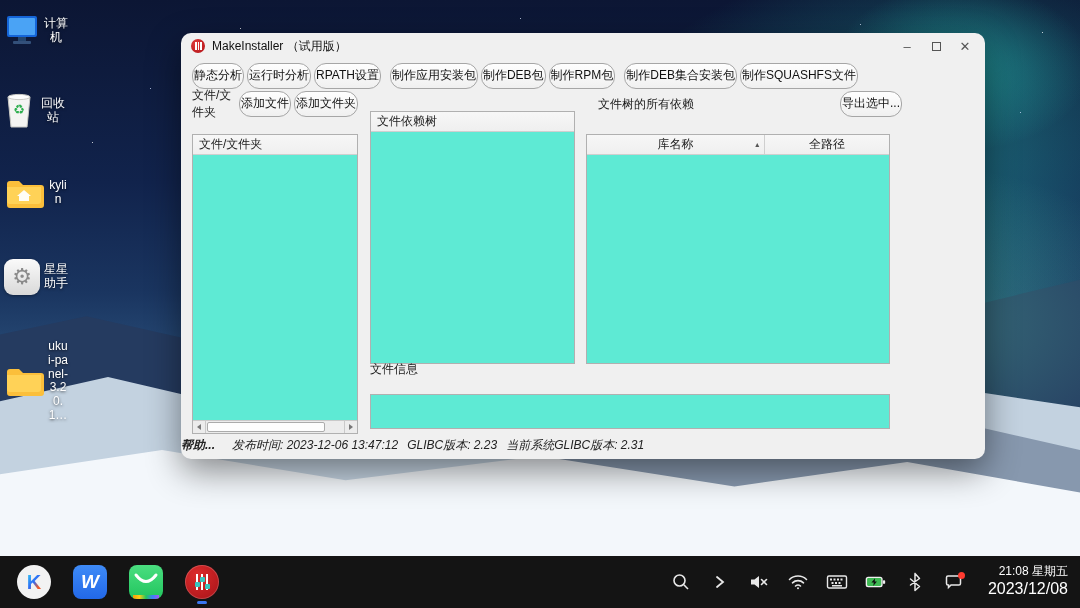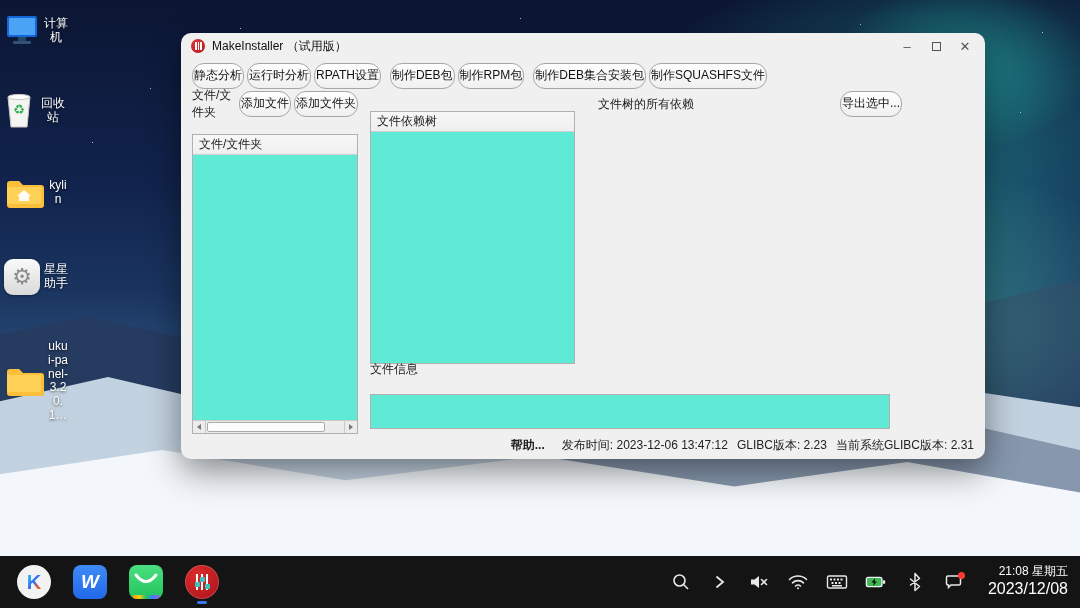--- a/index.html
+++ b/index.html
@@ -74,21 +74,21 @@
   .right-head .panel-label { flex:1; }
   .right-table { left:405px; top:85px; width:304px; height:230px; }
   .thead { display:flex; height:20px; background:linear-gradient(180deg,#f7f7f7,#efefef); border-bottom:1px solid #cfcfcf; }
   .th { font-size:12px; line-height:19px; text-align:center; color:#222; position:relative; }
   .th-lib { width:59%; border-right:1px solid #cfcfcf; }
   .th-path { flex:1; }
   .sort-ind { position:absolute; right:5px; top:0; font-size:8px; color:#555; line-height:20px; }
 
   .fileinfo-label { position:absolute; left:189px; top:328px; font-size:12px; }
   .fileinfo-box { left:189px; top:345px; width:520px; height:35px; }
-  .statusbar { position:absolute; left:0; right:11px; top:402px; height:20px; display:flex; align-items:center; justify-content:flex-end; gap:9px; font-size:12px; color:#222; }
+  .statusbar { position:absolute; left:0; right:11px; top:402px; height:20px; display:flex; align-items:center; justify-content:flex-start; gap:9px; font-size:12px; color:#222;font-style:italic; }
   .help-link { font-weight:bold; margin-right:8px; cursor:pointer; }
 
   
   .taskbar { position:absolute; left:0; right:0; bottom:0; height:52px; background:#141414; display:flex; align-items:center; padding:0 12px 0 16px; }
   .tb-apps { display:flex; align-items:center; gap:20px; }
   .tb-app { position:relative; width:36px; height:44px; display:flex; align-items:center; justify-content:center; cursor:pointer; }
   .start-circle { width:34px; height:34px; border-radius:50%; background:#f2f2f2; display:flex; align-items:center; justify-content:center; }
   .start-k { font-size:20px; font-weight:800; background:linear-gradient(130deg,#35b6f2 15%,#2d6df6 48%,#f05a28 75%); -webkit-background-clip:text; background-clip:text; color:transparent; }
   .wps-tile { width:34px; height:34px; border-radius:8px; background:linear-gradient(180deg,#3e8bf7,#2268e8); color:#fff; font-size:19px; font-weight:800; font-style:italic; display:flex; align-items:center; justify-content:center; }
   .store-tile { width:34px; height:34px; border-radius:8px; background:linear-gradient(180deg,#4ade80,#22c55e); position:relative; overflow:hidden; }
@@ -192,20 +192,21 @@
       </div>
     </div>
 
     <div class="toolbar">
       <div class="tb-group">
         <span class="btn">静态分析</span>
         <span class="btn">运行时分析</span>
         <span class="btn">RPATH设置</span>
       </div>
       <div class="tb-group">
+        <span class="btn">制作应用安装包</span>
         <span class="btn">制作DEB包</span>
         <span class="btn">制作RPM包</span>
       </div>
       <div class="tb-group">
         <span class="btn">制作DEB集合安装包</span>
         <span class="btn">制作SQUASHFS文件</span>
       </div>
     </div>
 
     <div class="panel-head left-head">
@@ -226,20 +227,29 @@
       </div>
     </div>
 
     <div class="boxed mid-box">
       <div class="box-header">文件依赖树</div>
     </div>
 
     <div class="panel-head right-head">
       <span class="panel-label">文件树的所有依赖</span>
       <span class="btn">导出选中...</span>
+    </div>
+    <div class="boxed right-table">
+      <div class="thead">
+        <div class="th th-lib">
+          <span>库名称</span>
+          <span class="sort-ind">▴</span>
+        </div>
+        <div class="th th-path">全路径</div>
+      </div>
     </div>
 
     <div class="fileinfo-label">文件信息</div>
     <div class="boxed fileinfo-box"></div>
 
     <div class="statusbar">
       <span class="help-link">帮助...</span>
       <span>发布时间: 2023-12-06 13:47:12</span>
       <span>GLIBC版本: 2.23</span>
       <span>当前系统GLIBC版本: 2.31</span>

